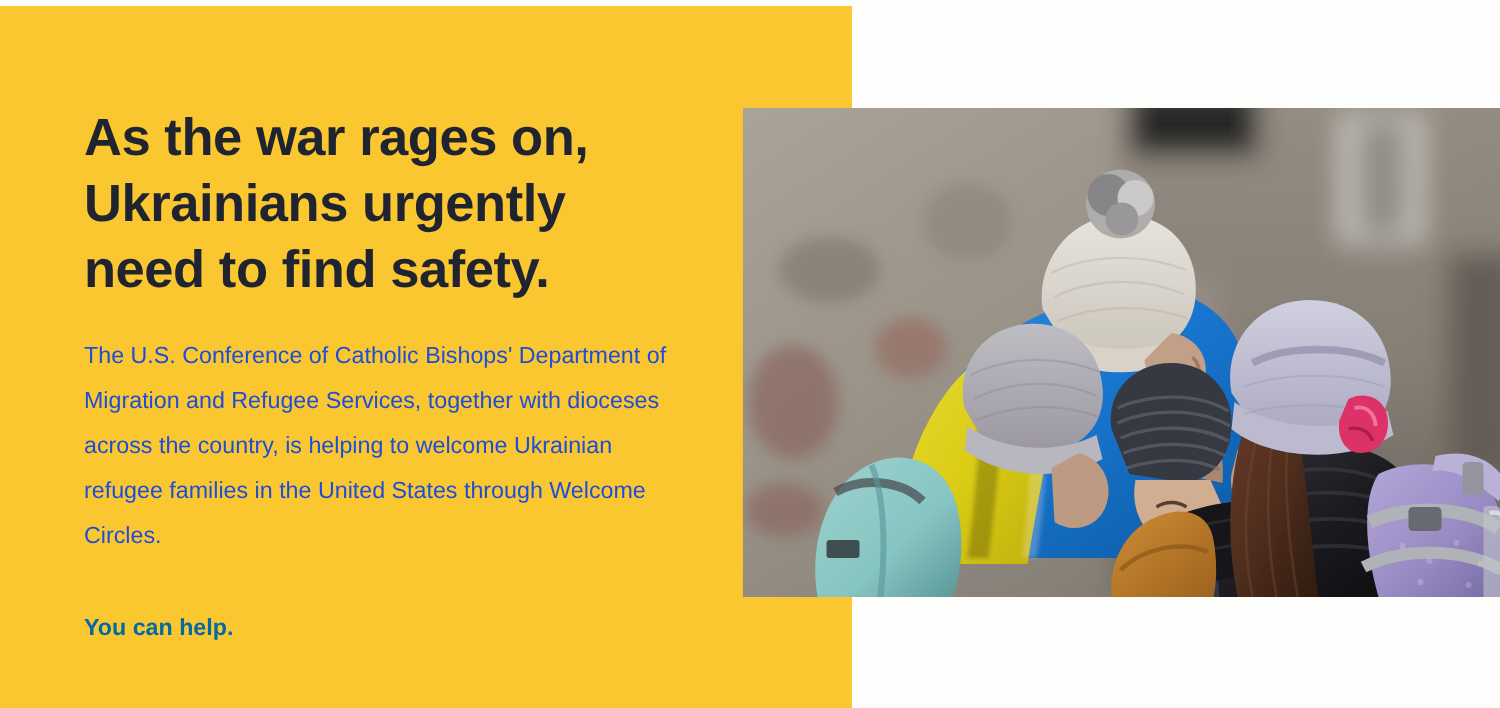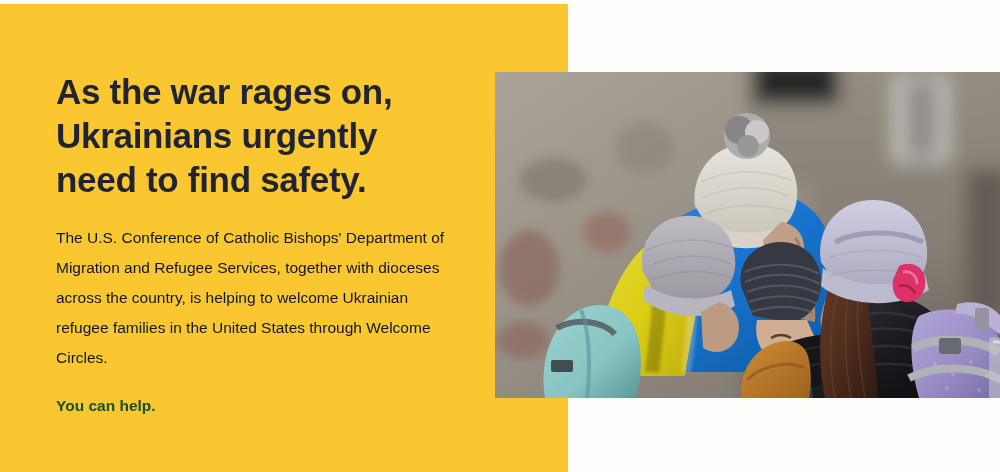--- a/index.html
+++ b/index.html
@@ -48,31 +48,31 @@
     font-weight: bold;
     color: #1f2430;
     letter-spacing: -0.3px;
     white-space: pre-line;
   }
 
   .body-copy {
     margin-top: 21px;
     font-size: 15.5px;
     line-height: 30px;
-    color: #0f172a;
+    color: #1d4ed8;
     width: 392px;
     font-weight: 400;
   }
 
   .cta-line {
-    margin-top: 21px;
+    margin-top: 34px;
     font-size: 15.5px;
     line-height: 24px;
     font-weight: bold;
-    color: #14532d;
+    color: #0369a1;
   }
 
   
   .photo-frame {
     position: absolute;
     left: 495px;
     top: 72px;
     width: 505px;
     height: 326px;
     overflow: hidden;

